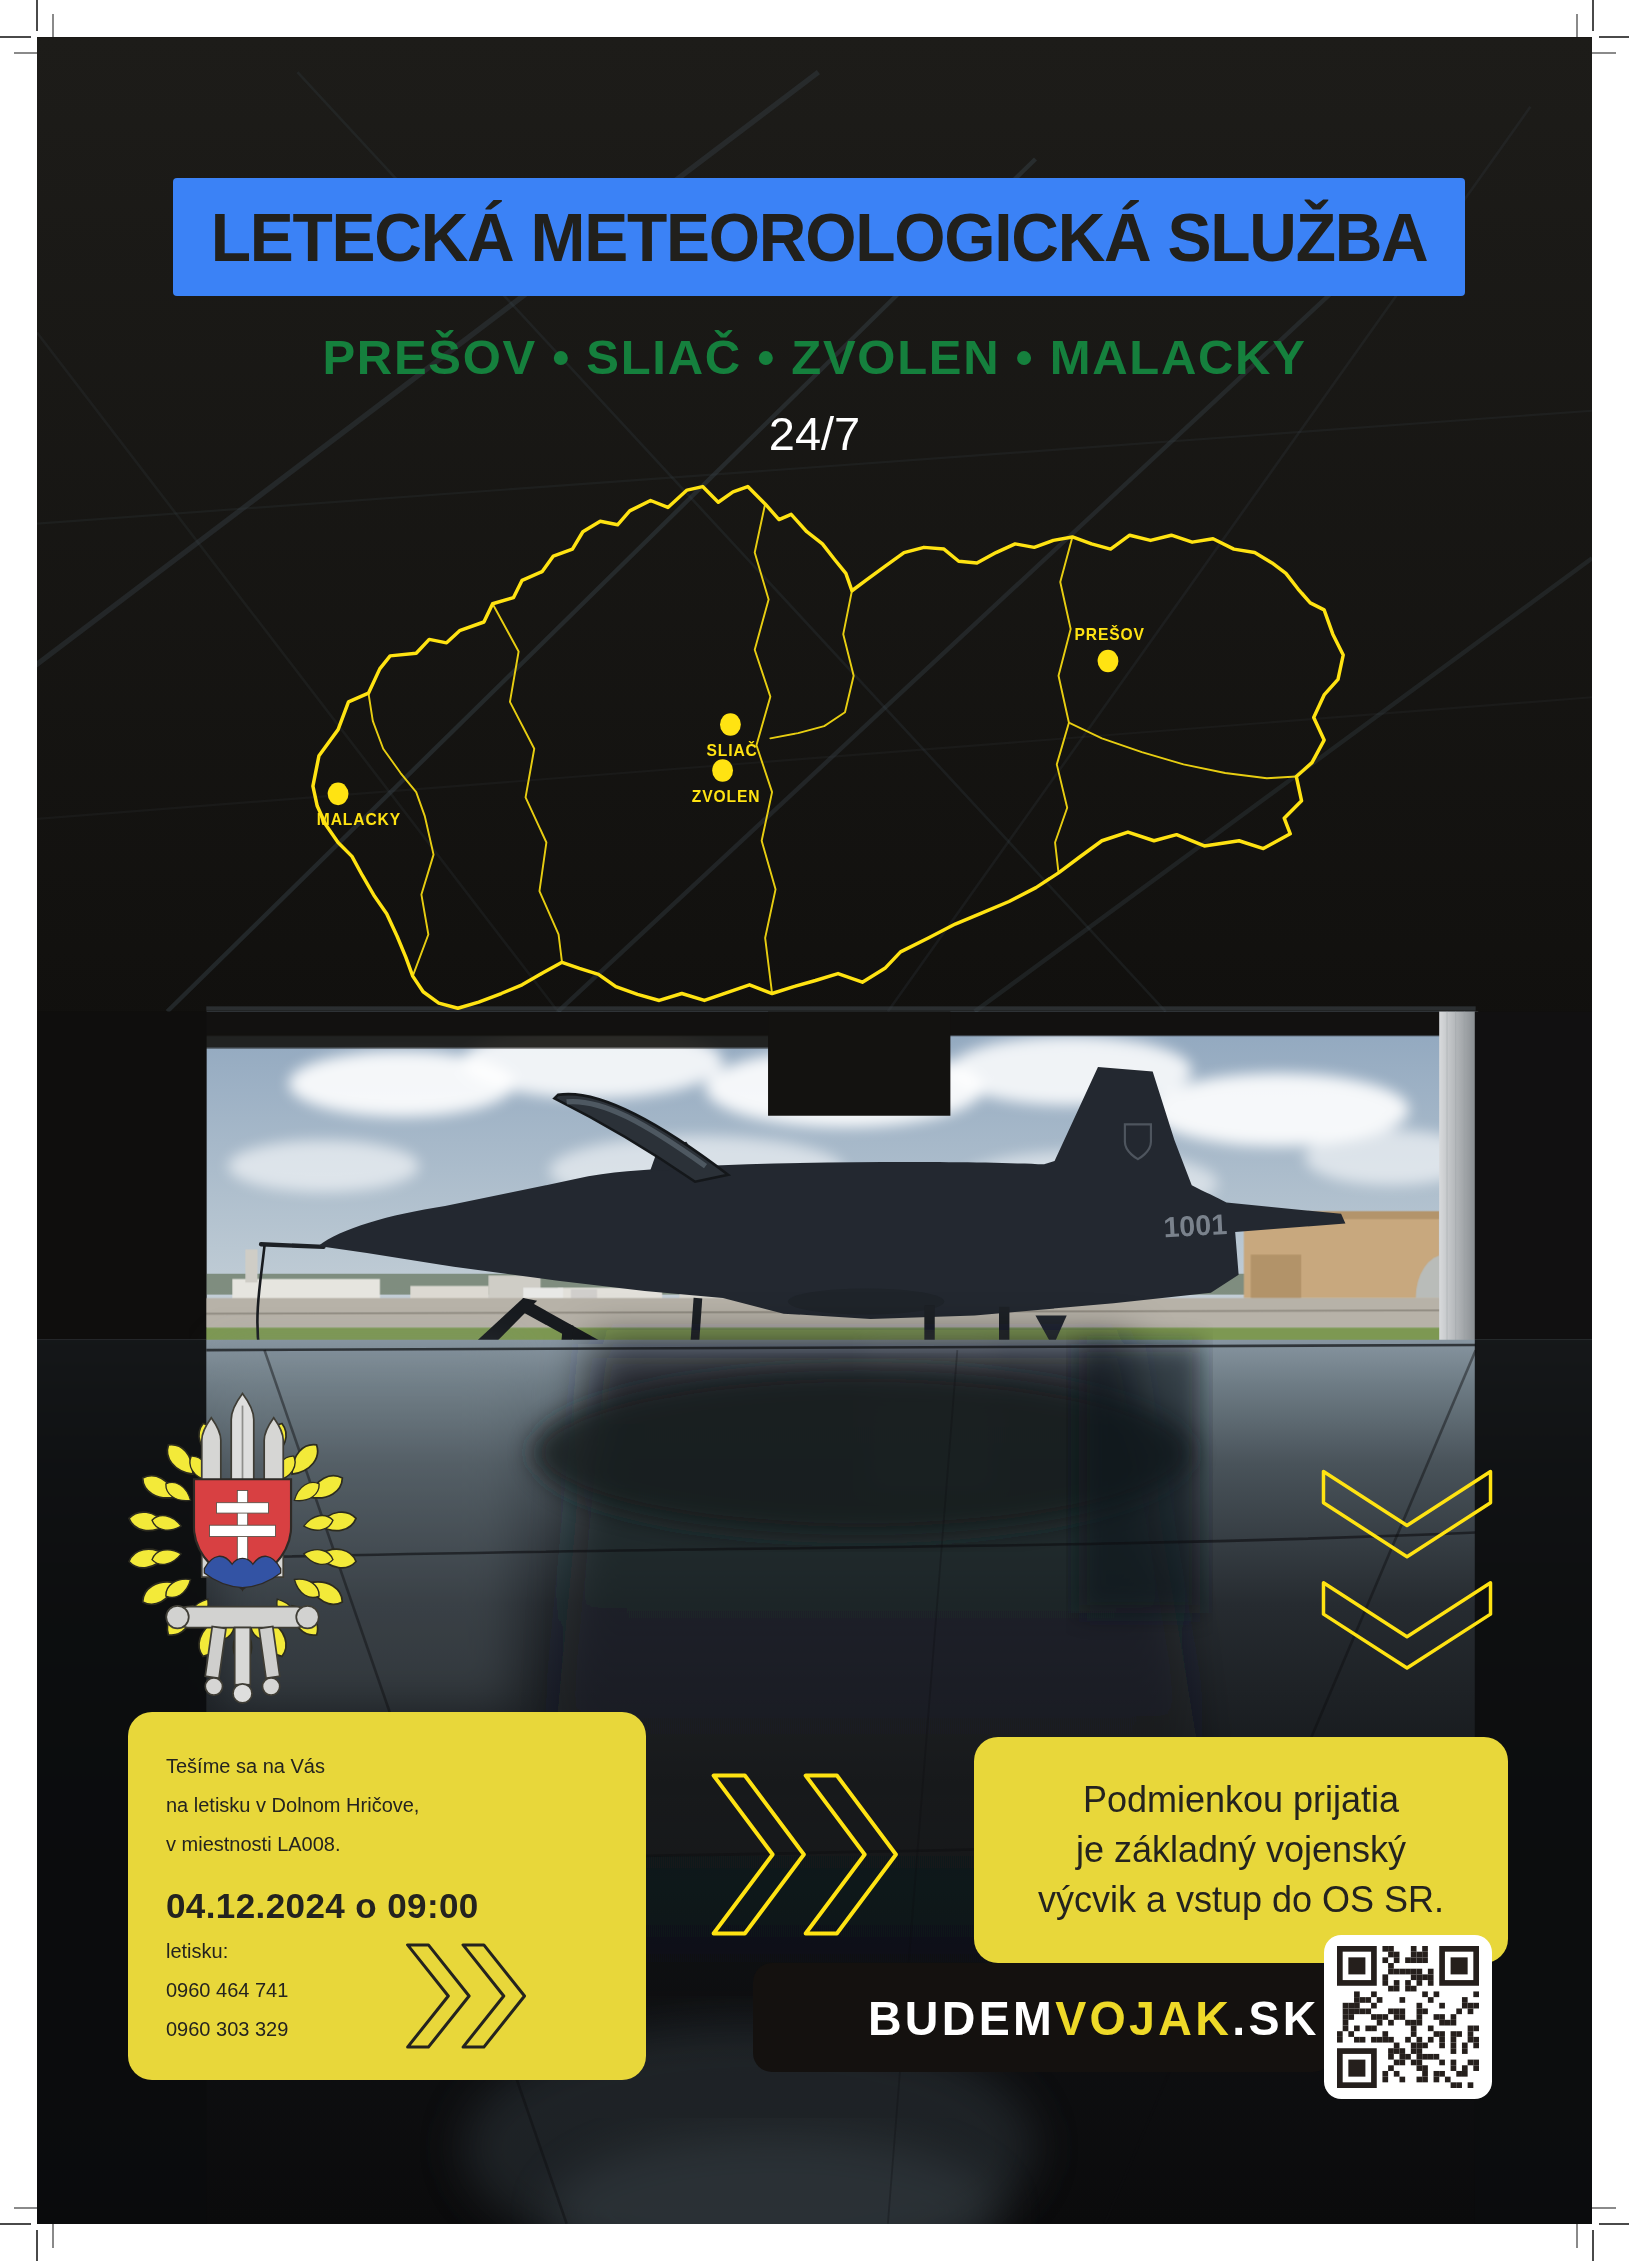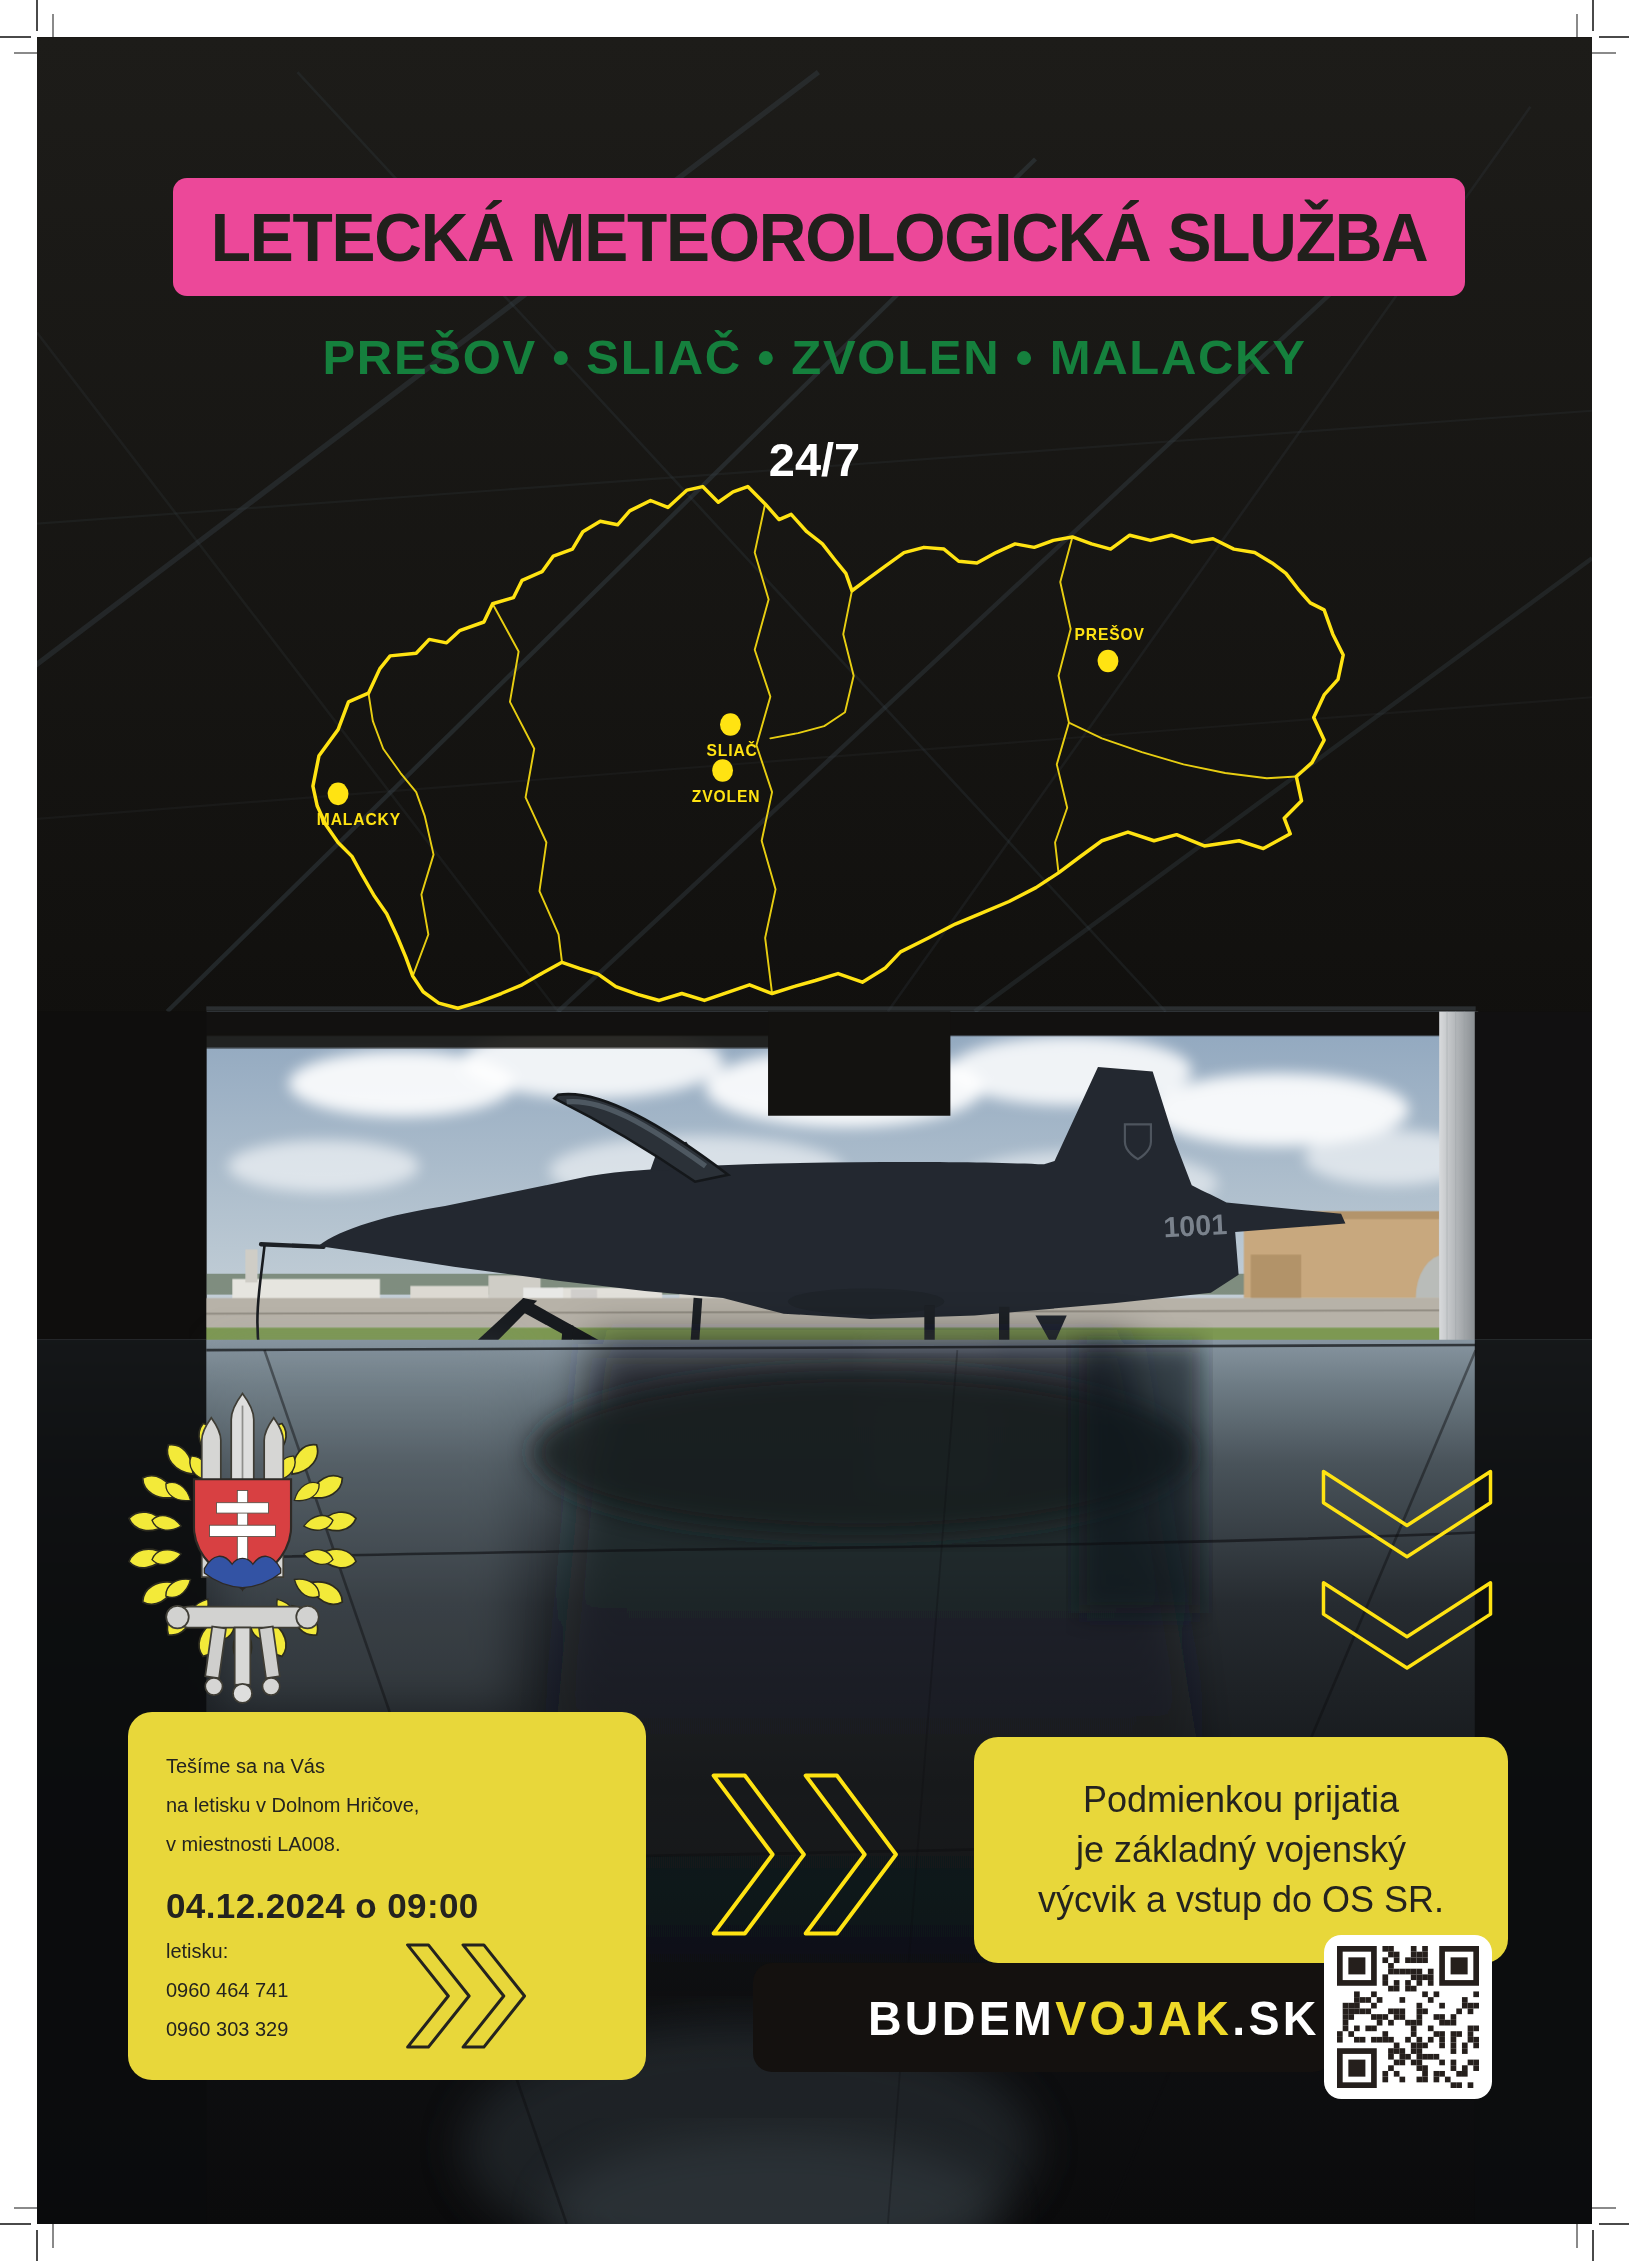--- a/index.html
+++ b/index.html
@@ -2,27 +2,27 @@
 <html style="font-size:14px"><head>
 <meta charset="utf-8">
 <style>
   html,body{margin:0;padding:0;}
   body{width:1630px;height:2261px;background:#ffffff;font-family:"Liberation Sans",sans-serif;}
   .sheet{position:relative;width:1630px;height:2261px;background:#ffffff;overflow:hidden;}
   .cm{position:absolute;background:#4a4a4a;}
   .poster{position:absolute;left:37px;top:37px;width:1555px;height:2187px;background:#131210;overflow:hidden;}
   .photo-svg{position:absolute;left:0;top:0;}
   .map-svg{position:absolute;left:249px;top:432px;}
-  .banner{position:absolute;left:136px;top:141px;width:1292px;height:118px;background:#ec4899;border-radius:14px;
+  .banner{position:absolute;left:136px;top:141px;width:1292px;height:118px;background:#3b82f6;border-radius:4px;
           display:flex;align-items:center;justify-content:center;}
   .banner span{font-size:68px;font-weight:bold;letter-spacing:-1.3px;color:#21201c;transform:scaleX(0.97);white-space:nowrap;}
   .locations{position:absolute;left:0;top:292px;width:1555px;text-align:center;color:#15803d;
              font-size:49px;font-weight:bold;letter-spacing:1.7px;}
-  .avail{position:absolute;left:0;top:395px;width:1555px;text-align:center;color:#ffffff;
-         font-size:47px;font-weight:bold;}
+  .avail{position:absolute;left:0;top:369px;width:1555px;text-align:center;color:#ffffff;
+         font-size:47px;font-weight:normal;}
   .ybox{position:absolute;background:#e8d73a;border-radius:24px;color:#24231f;}
   .info-box{left:91px;top:1675px;width:518px;height:368px;}
   .info-inner{position:absolute;left:38px;top:35px;width:452px;}
   .info-line{font-size:20px;line-height:39px;}
   .info-date{font-size:35px;font-weight:bold;line-height:52px;margin-top:15.6px;margin-bottom:0;letter-spacing:0.4px;}
   .cond-box{left:937px;top:1700px;width:534px;height:226px;display:flex;align-items:center;justify-content:center;}
   .cond-inner{text-align:center;font-size:36px;line-height:50px;}
   .site-box{position:absolute;left:716px;top:1926px;width:579px;height:109px;background:#14110f;border-radius:19px;
             display:flex;align-items:center;justify-content:flex-end;}
   .site-box span{font-size:49px;font-weight:bold;letter-spacing:3.5px;white-space:nowrap;transform:scaleX(0.95);}

